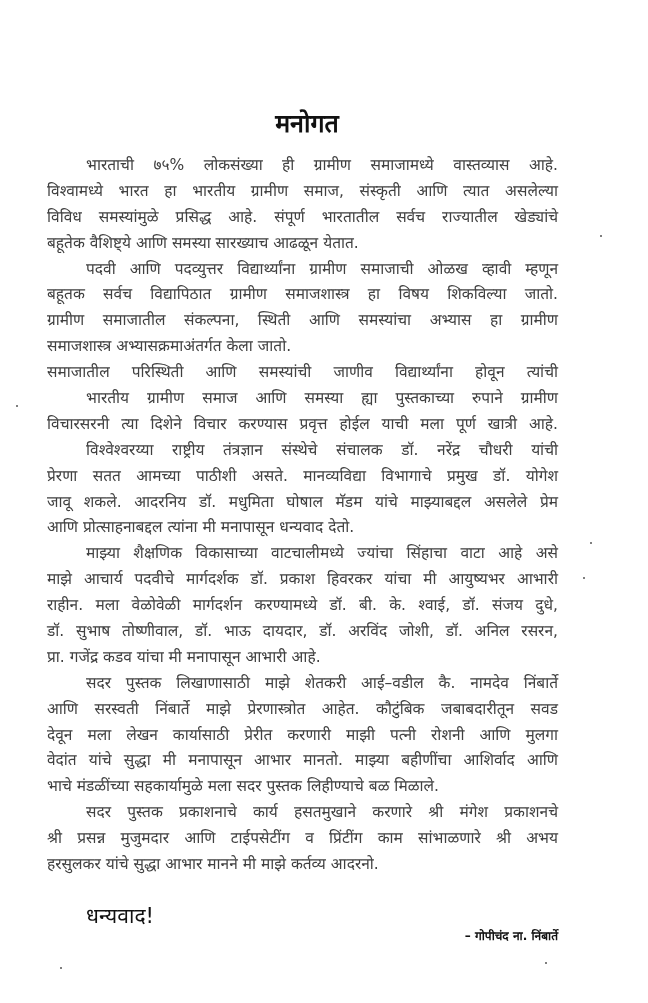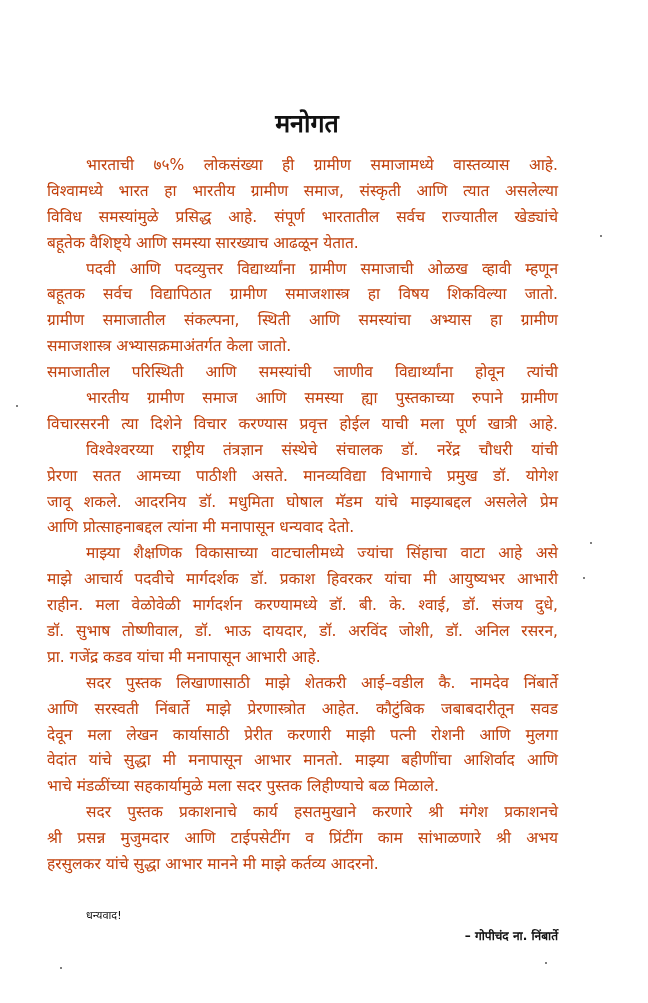--- a/index.html
+++ b/index.html
@@ -6,31 +6,31 @@
   body { width: 648px; height: 1003px; position: relative; overflow: hidden; color: #111; }
   .page { position: absolute; left: 0; top: 16px; width: 648px; height: 716px; margin-top: 11px; }
   .title {
     position: absolute; left: 0; width: 614px; top: 80px;
     text-align: center; font-family: "DejaVu Sans", sans-serif;
     font-size: 25px; font-weight: bold; line-height: 34px; color: #111;
   }
   .body {
     position: absolute; left: 47px; top: 126px; width: 511px;
     font-family: "DejaVu Sans", "Liberation Sans", sans-serif;
-    font-size: 15.5px; line-height: 25.9px; color: #c2410c;
+    font-size: 15.5px; line-height: 25.9px; color: #404040;
   }
   .line {
     display: block; height: 25.9px; white-space: nowrap;
     text-align: justify; text-align-last: justify; overflow: visible;
   }
   .line.indent { padding-left: 39px; }
   .line.last { text-align-last: left; }
   .thanks {
     position: absolute; left: 86px; top: 876px;
-    font-family: "DejaVu Sans", sans-serif; font-size: 11px; line-height: 26px;
+    font-family: "DejaVu Sans", sans-serif; font-size: 21px; line-height: 26px;
   }
   .signature {
     position: absolute; left: 384px; top: 896px; width: 174px;
     font-family: "DejaVu Sans", sans-serif; font-size: 12px; font-weight: bold;
     line-height: 26px; white-space: nowrap; text-align: right;
   }
   .speck { position: absolute; width: 2px; height: 2px; background: #555; border-radius: 1px; }
 </style>
 </head>
 <body>

